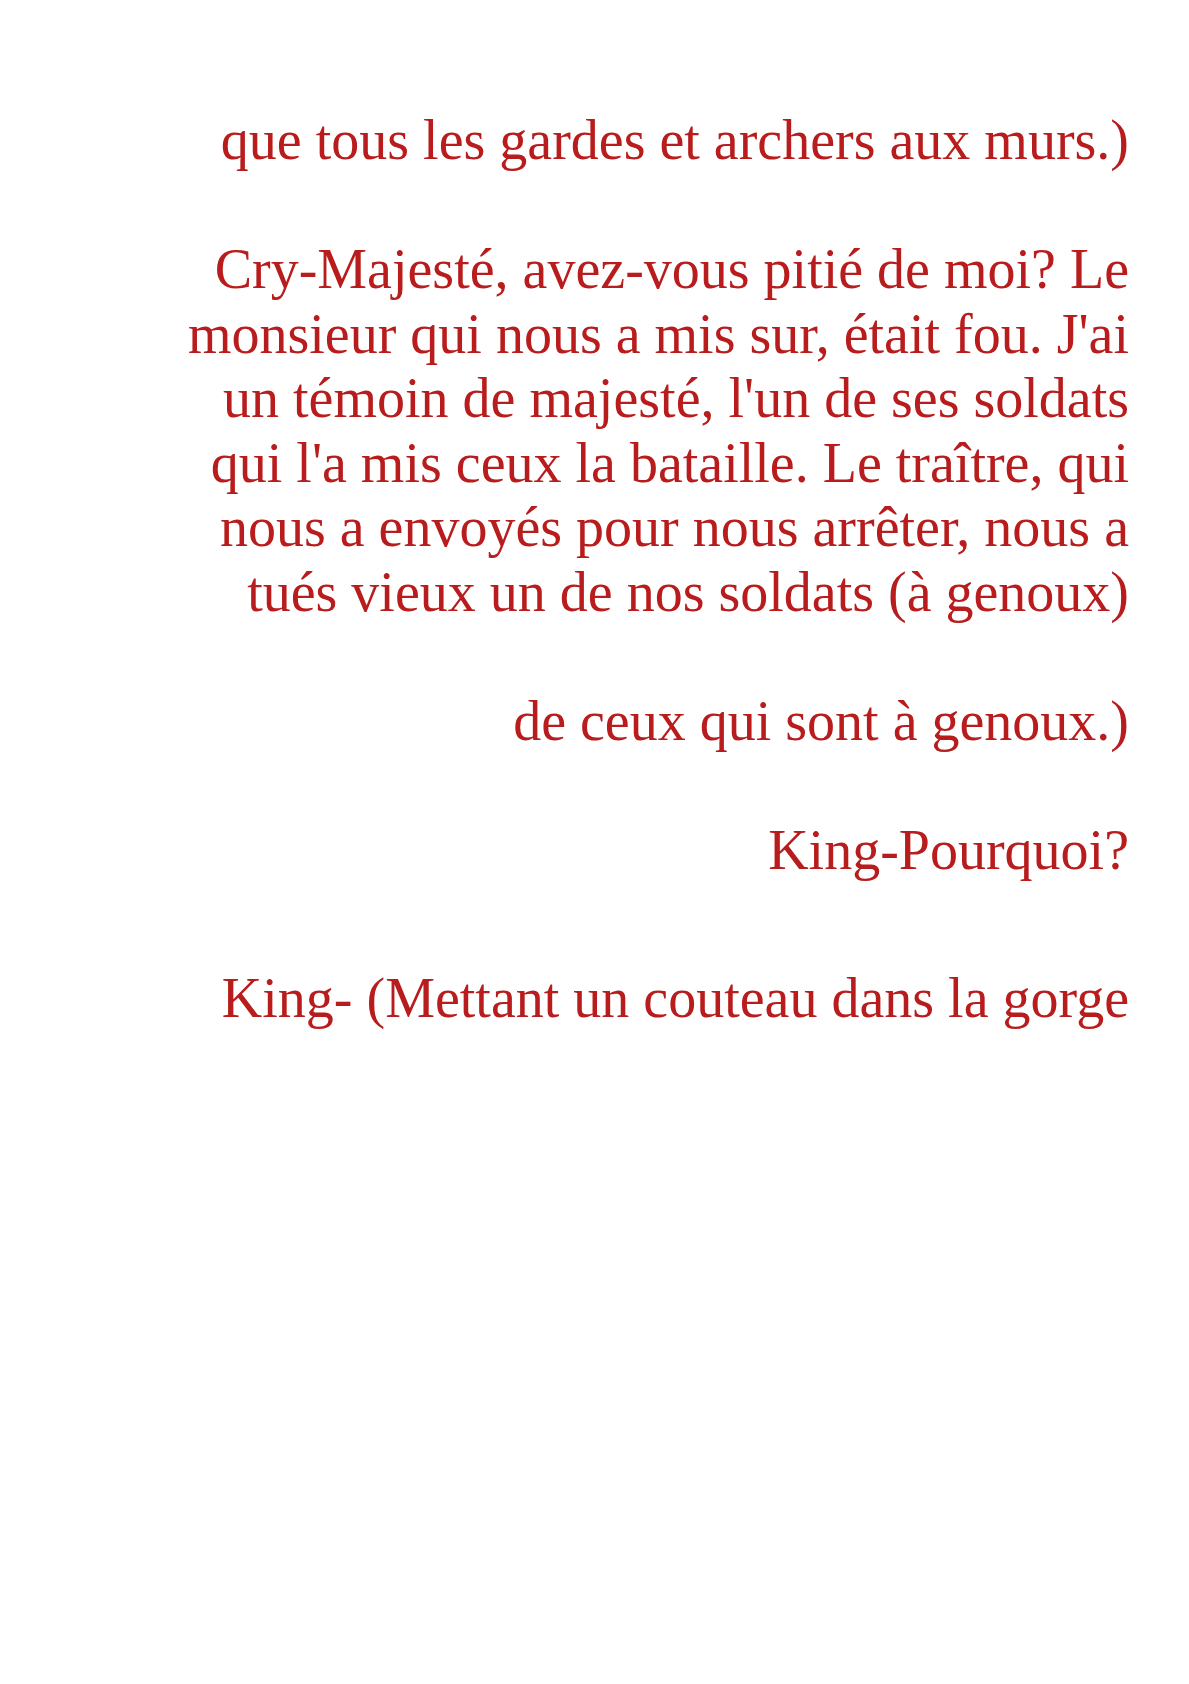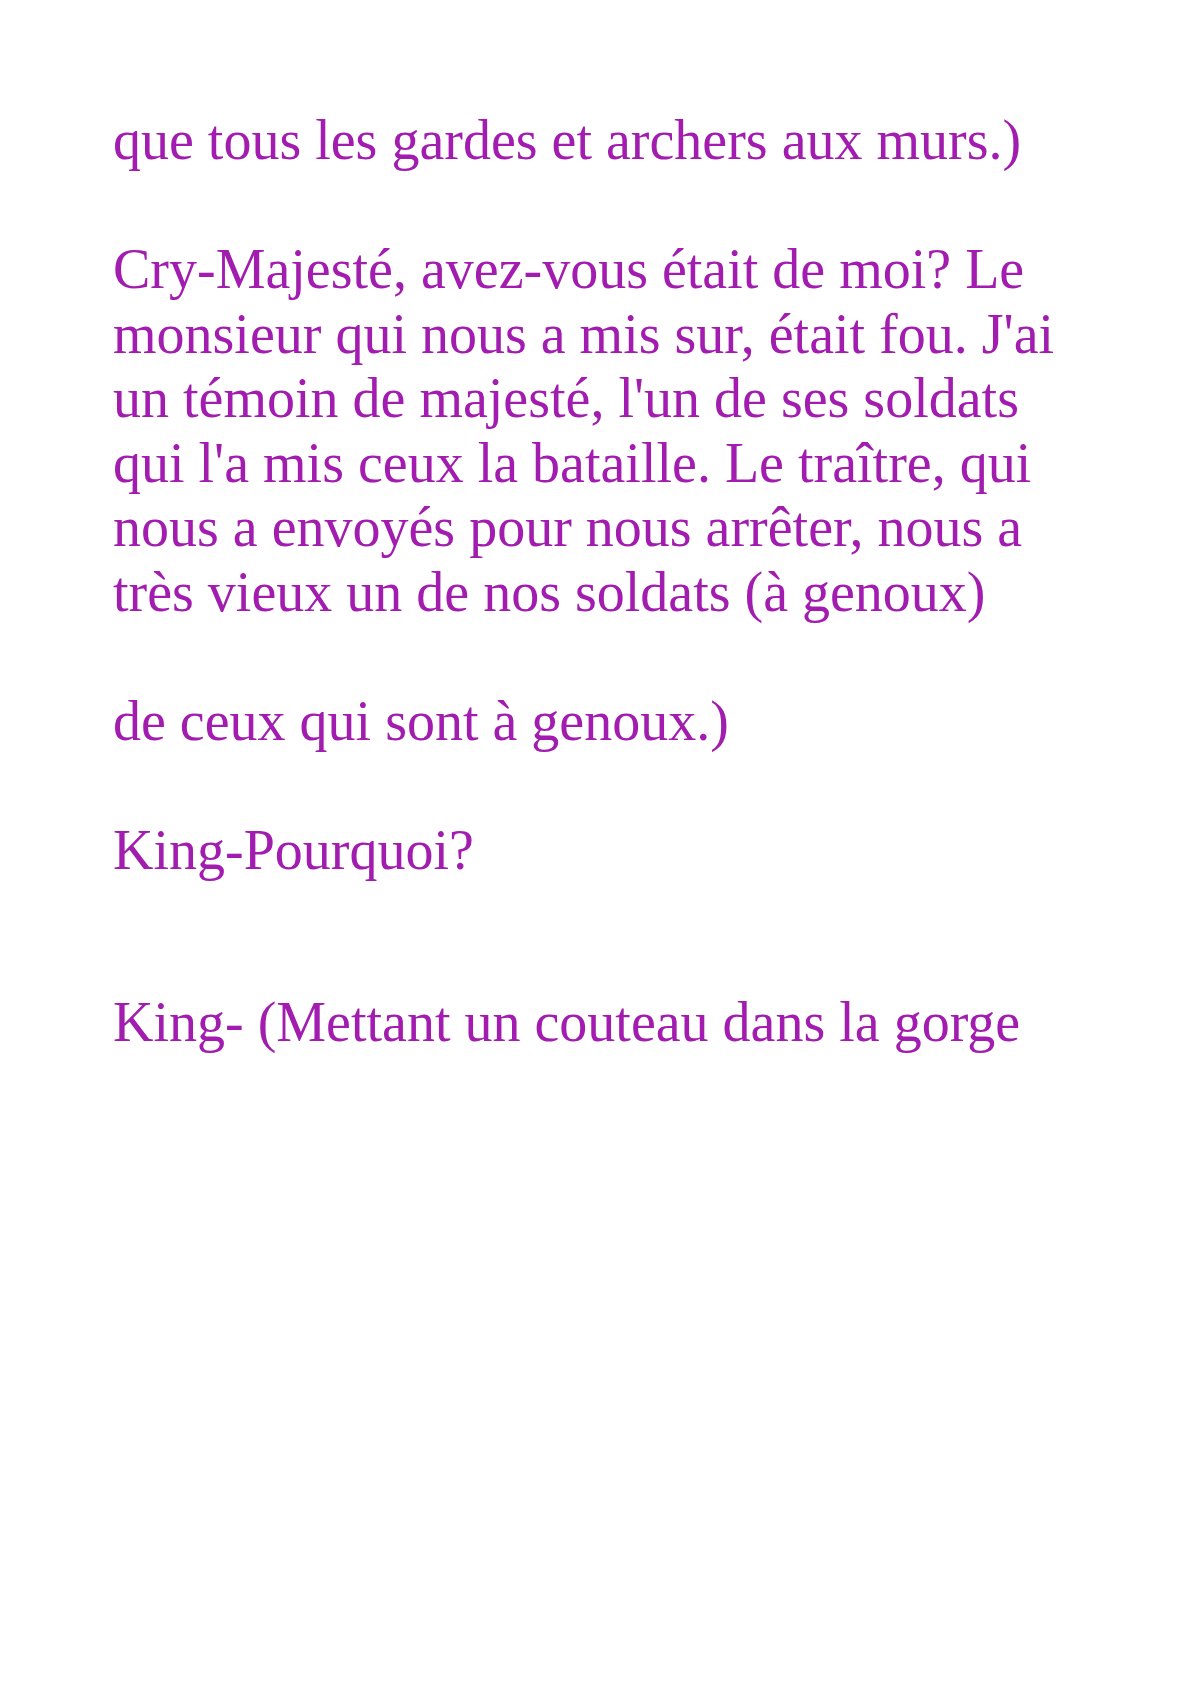--- a/index.html
+++ b/index.html
@@ -6,57 +6,58 @@
     margin: 0;
     padding: 0;
     background: #ffffff;
   }
   .page {
     position: relative;
     box-sizing: border-box;
     width: 1189px;
     height: 1684px;
     background: #ffffff;
-    color: #a21caf;
+    color: #b91c1c;
     padding: 108px 60px 0 113px;
     font-family: "Liberation Serif", "DejaVu Serif", serif;
     font-size: 56px;
     line-height: 64.5px;
     overflow: hidden;
+    text-align: right;
   }
   .para {
     margin: 64.5px 0 0 0;
   }
   .para.first {
     margin-top: 0;
   }
   .para.gap-2 {
-    margin-top: 108px;
+    margin-top: 84px;
   }
   .line {
     white-space: nowrap;
   }
 </style>
 </head>
 <body>
 
 <div class="page">
 
   <div class="para first">
     <div class="line">que tous les gardes et archers aux murs.)</div>
   </div>
 
 
   <div class="para">
-    <div class="line">Cry-Majesté, avez-vous était de moi? Le</div>
+    <div class="line">Cry-Majesté, avez-vous pitié de moi? Le</div>
     <div class="line">monsieur qui nous a mis sur, était fou. J'ai</div>
     <div class="line">un témoin de majesté, l'un de ses soldats</div>
     <div class="line">qui l'a mis ceux la bataille. Le traître, qui</div>
     <div class="line">nous a envoyés pour nous arrêter, nous a</div>
-    <div class="line">très vieux un de nos soldats (à genoux)</div>
+    <div class="line">tués vieux un de nos soldats (à genoux)</div>
   </div>
 
   <div class="para">
     <div class="line">de ceux qui sont à genoux.)</div>
   </div>
 
   <div class="para">
     <div class="line">King-Pourquoi?</div>
   </div>
 

